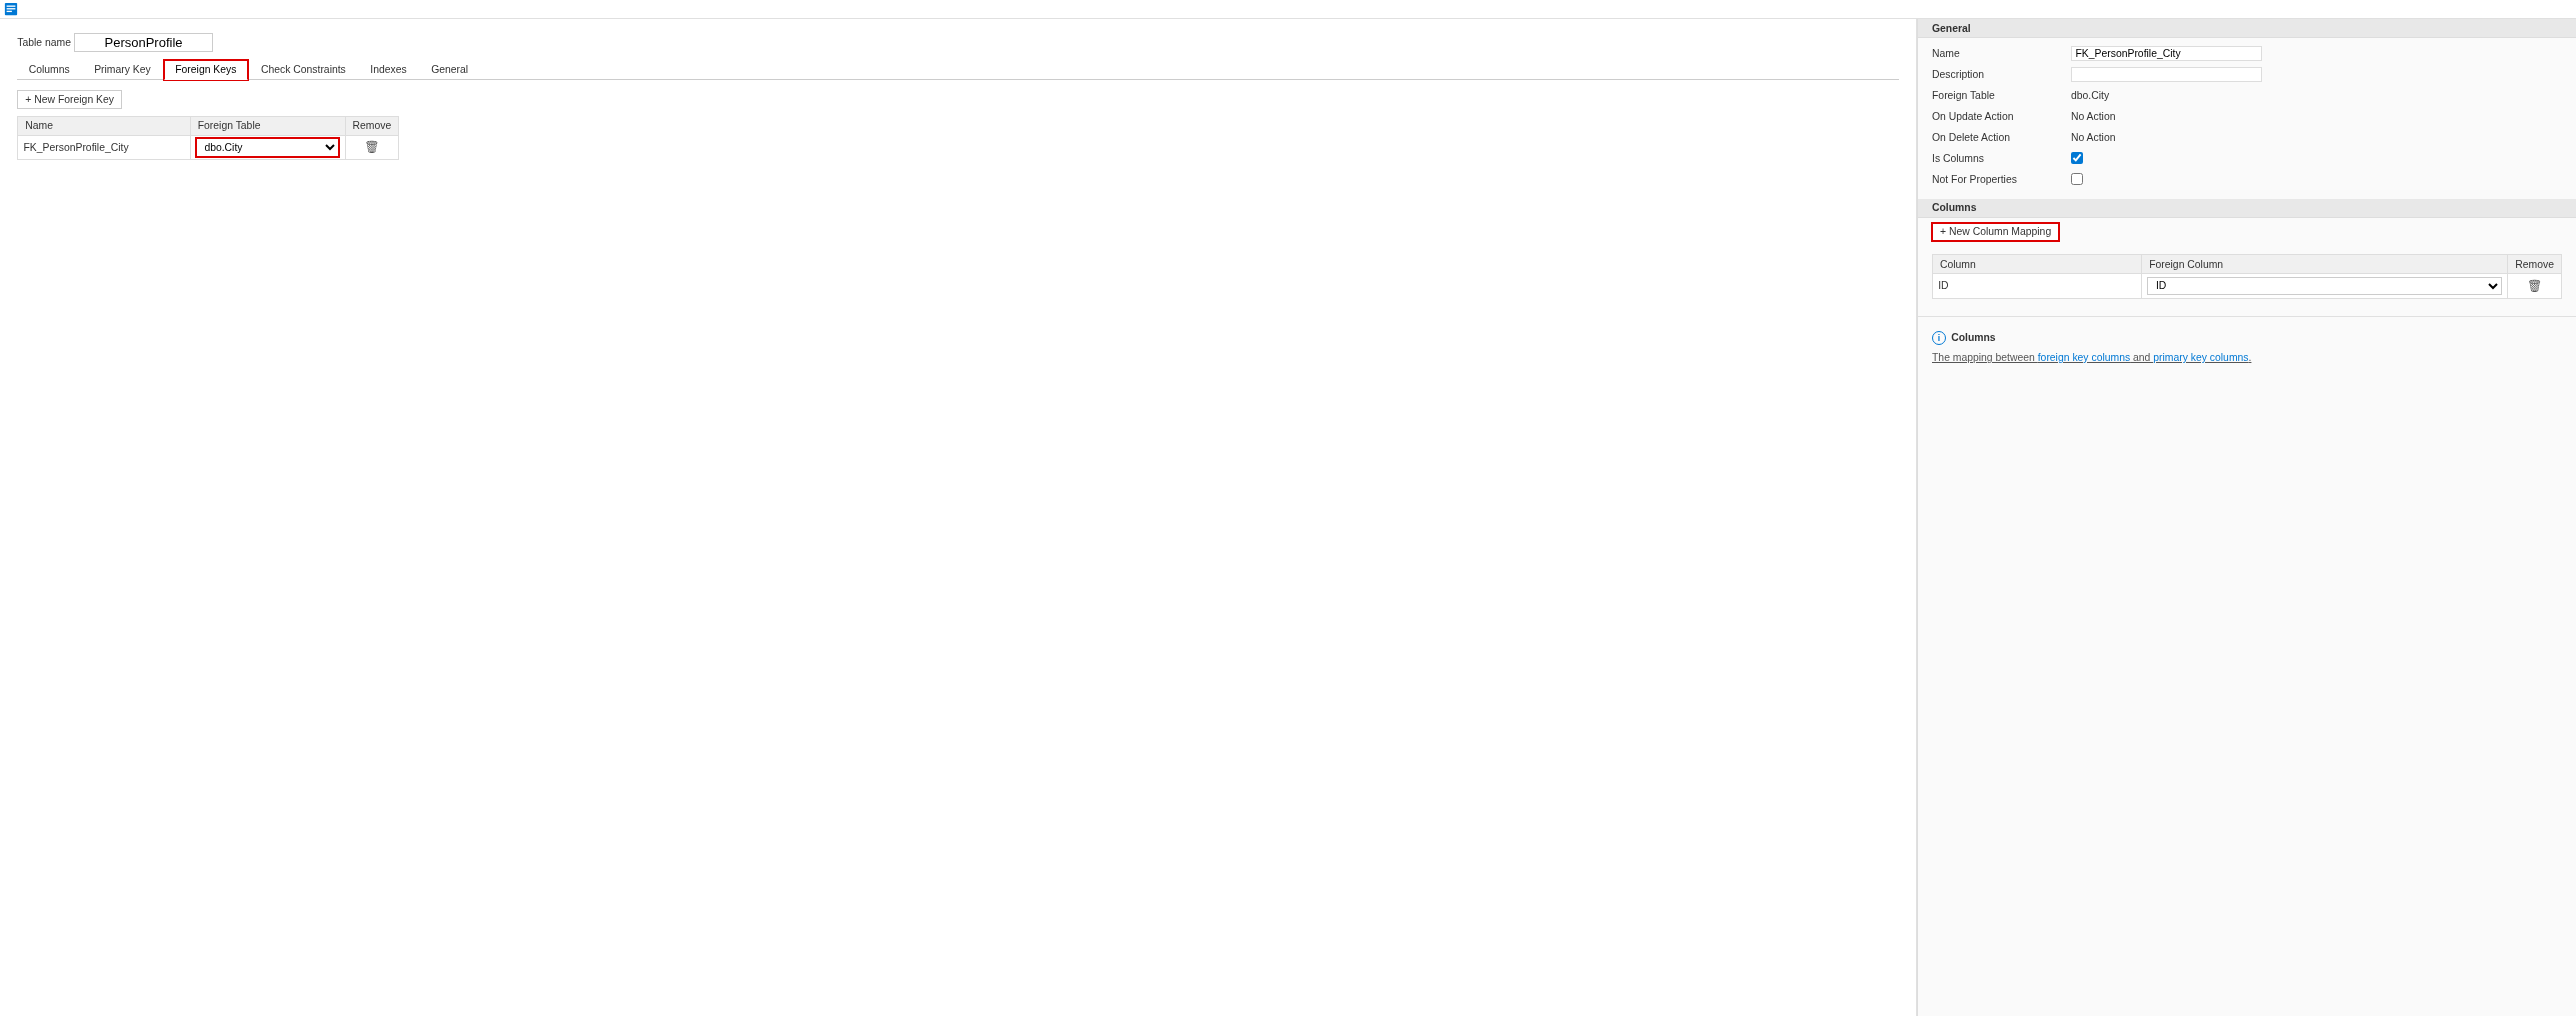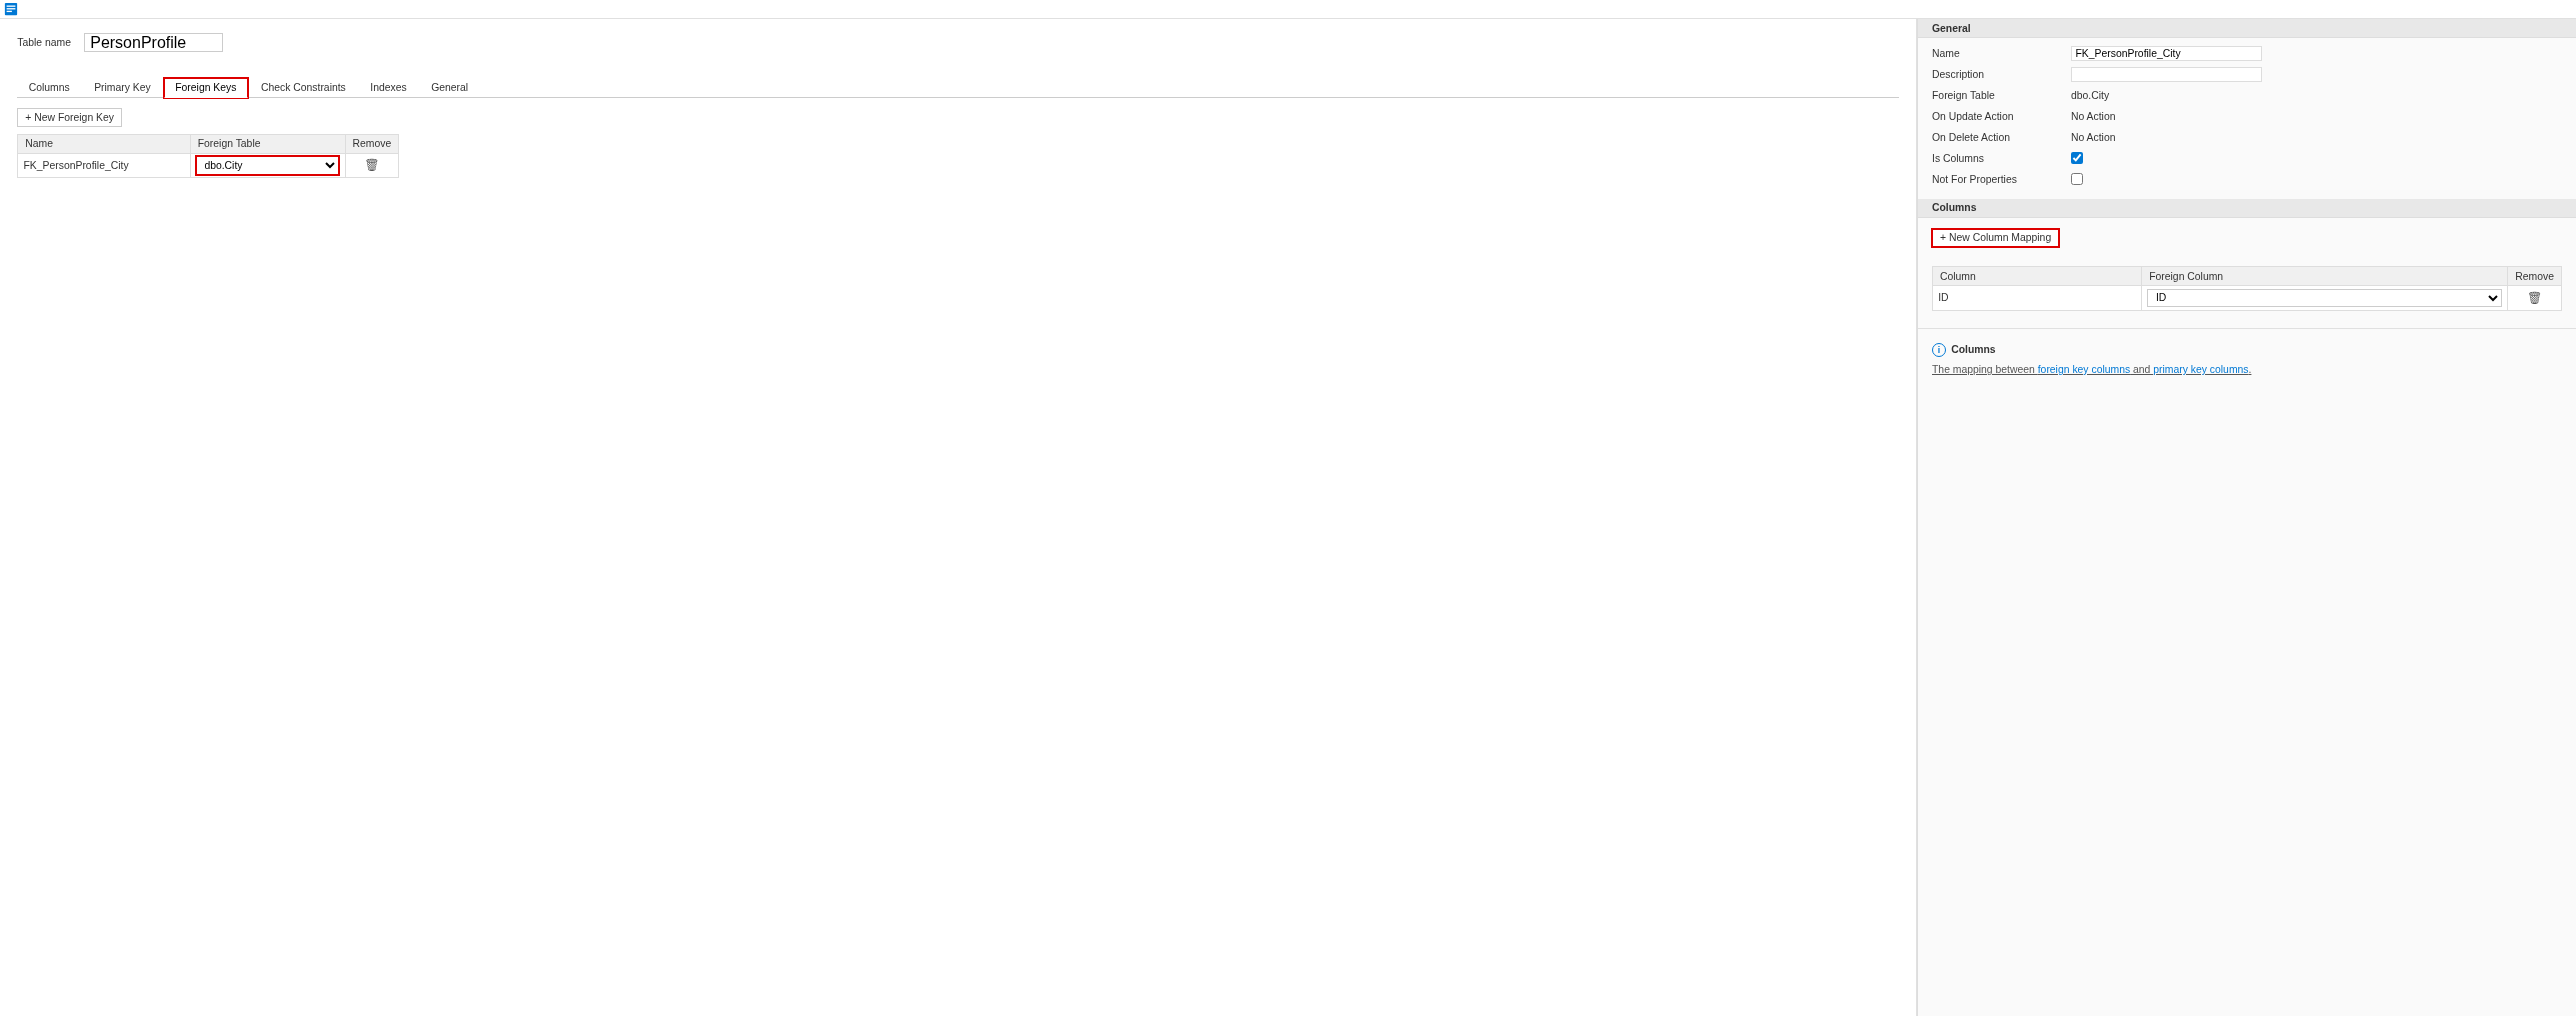--- a/index.html
+++ b/index.html
@@ -45,35 +45,36 @@
     .right-panel {
       width: 659px;
       background: #fafafa;
       border-left: 0.9px solid #ddd;
       overflow-y: auto;
       padding-bottom: 17.3px;
     }
     .table-name-row {
       display: flex;
       align-items: center;
-      margin-bottom: 25px;
-      gap: 13px;
+      margin-bottom: 7px;
+      gap: 3px;
     }
     .table-name-label {
       font-size: 10.4px;
       color: #333;
       white-space: nowrap;
     }
     .table-name-input {
       border: 0.9px solid #ccc;
       padding: 1.7px 5.2px;
-      font-size: 16px;
+      font-size: 13px;
       width: 139px;
       height: 19px;
       background: #fff;
+      text-align: center;
     }
     .tabs {
       display: flex;
       border-bottom: 0.9px solid #ccc;
       margin-bottom: 10.4px;
     }
     .tab {
       padding: 3.5px 10.4px;
       font-size: 10.4px;
       cursor: pointer;
@@ -202,21 +203,21 @@
       accent-color: #0078d4;
     }
     .rp-value-text {
       font-size: 10.4px;
       color: #333;
     }
     .rp-section-columns {
       margin-top: 3.5px;
     }
     .rp-col-toolbar {
-      padding: 11px 14px;
+      padding: 5px 14px;
     }
     .btn-new-col {
       display: inline-flex;
       align-items: center;
       gap: 3.5px;
       padding: 2.6px 7px;
       font-size: 10.4px;
       border: 0.9px solid #d00;
       background: #fff;
       cursor: pointer;

